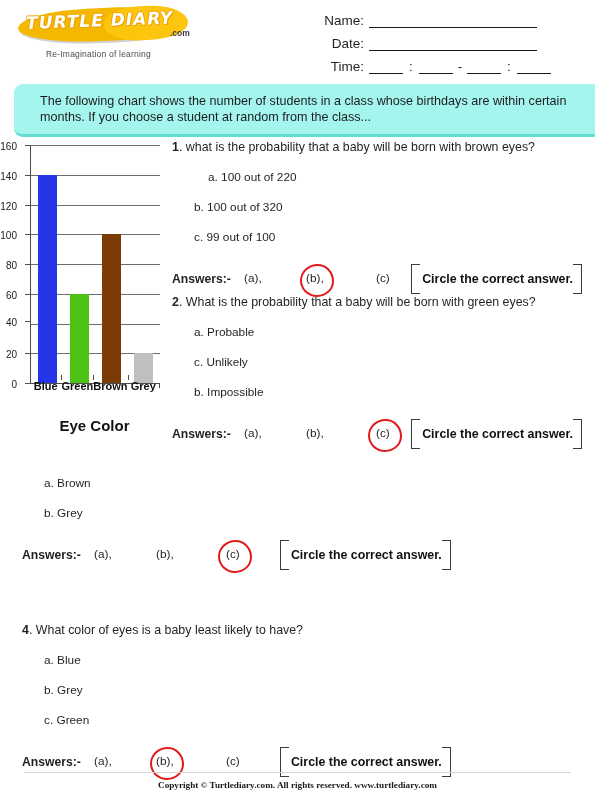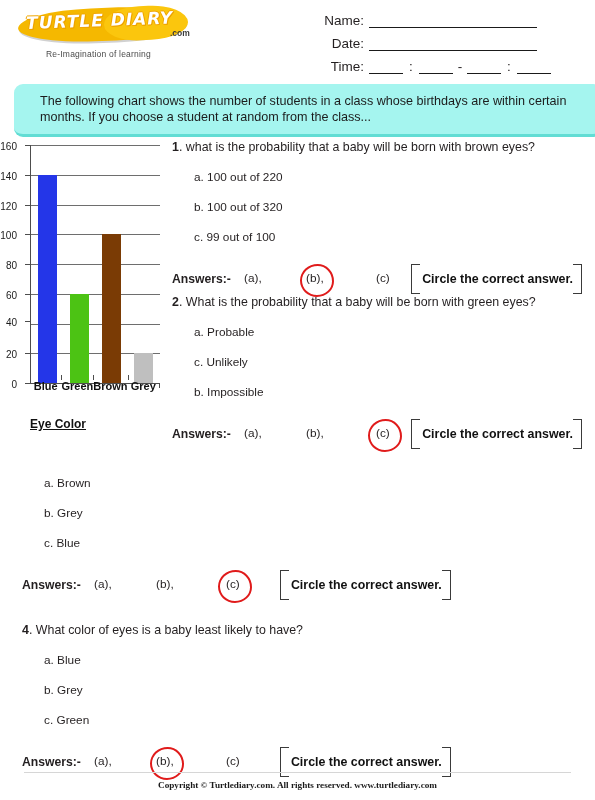--- a/index.html
+++ b/index.html
@@ -103,21 +103,21 @@
   .xlab:after {
     content:""; position:absolute; left:0; top:-5px;
     height:5px; border-left:1.2px solid #4d4d4d;
   }
   .xaxis-end {
     position:absolute; left:159px; top:243px;
     height:5px; border-left:1.2px solid #4d4d4d;
   }
   .axis-title {
     position:absolute; left:30px; top:277px; width:129px;
-    font-size:12px; font-weight:bold; color:#111;text-decoration:underline;
+    text-align:center; font-size:15px; font-weight:bold; color:#111;
   }
 
   
   .qblock { position:absolute; }
   .qtext { font-size:12.4px; color:#231f20; }
   .qnum { font-weight:bold; }
   .opt { font-size:11.8px; color:#231f20; margin-top:16px; }
   .ansrow { display:flex; align-items:center; margin-top:20px; font-size:11.8px; }
   .anslabel { font-weight:bold; font-size:12.2px; margin-right:9px; }
   .choice { position:relative; display:inline-block; text-align:center; }
@@ -253,21 +253,21 @@
       <div class="xlab">Green</div>
       <div class="xlab">Brown</div>
       <div class="xlab">Grey</div>
     </div>
   <div class="xaxis-end"></div>
   <div class="axis-title">Eye Color</div>
 </div>
 
 <div class="qblock" id="q1" style="left:172px; top:140px; width:410px;">
     <div class="qtext"><span class="qnum">1</span><span>. what is the probability that a baby will be born with brown eyes?</span></div>
-    <div class="opt" style="margin-left: 22px;">a. 100 out of 220</div>
+    <div class="opt" style="margin-left: 36px;">a. 100 out of 220</div>
     <div class="opt" style="margin-left: 22px;">b. 100 out of 320</div>
     <div class="opt" style="margin-left: 22px;">c. 99 out of 100</div>
     <div class="ansrow">
       <span class="anslabel">Answers:-</span>
       <span style="position: relative; display: inline-block; width: 190px;">
         <span class="choice" style="position: absolute; left: 0px; top: -8px; width: 26px;">(a),</span>
         <span class="choice circled" style="position: absolute; left: 62px; top: -8px; width: 26px;">(b),</span>
         <span class="choice" style="position: absolute; left: 130px; top: -8px; width: 26px;">(c)</span>
       </span>
       <span class="circlebox"><span class="cb-mask-t"></span><span>Circle the correct answer.</span><span class="cb-mask-b"></span></span>
@@ -284,21 +284,20 @@
         <span class="choice" style="position: absolute; left: 0px; top: -8px; width: 26px;">(a),</span>
         <span class="choice" style="position: absolute; left: 62px; top: -8px; width: 26px;">(b),</span>
         <span class="choice circled" style="position: absolute; left: 130px; top: -8px; width: 26px;">(c)</span>
       </span>
       <span class="circlebox"><span class="cb-mask-t"></span><span>Circle the correct answer.</span><span class="cb-mask-b"></span></span>
     </div>
   </div>
 <div class="qblock" id="q3" style="left:22px; top:460px; width:560px;">
     <div class="opt" style="margin-left: 22px;">a. Brown</div>
     <div class="opt" style="margin-left: 22px;">b. Grey</div>
-    <div class="opt" style="margin-left: 22px;">c. Blue</div>
     <div class="ansrow">
       <span class="anslabel">Answers:-</span>
       <span style="position: relative; display: inline-block; width: 190px;">
         <span class="choice" style="position: absolute; left: 0px; top: -8px; width: 26px;">(a),</span>
         <span class="choice" style="position: absolute; left: 62px; top: -8px; width: 26px;">(b),</span>
         <span class="choice circled" style="position: absolute; left: 130px; top: -8px; width: 26px;">(c)</span>
       </span>
       <span class="circlebox"><span class="cb-mask-t"></span><span>Circle the correct answer.</span><span class="cb-mask-b"></span></span>
     </div>
   </div>

